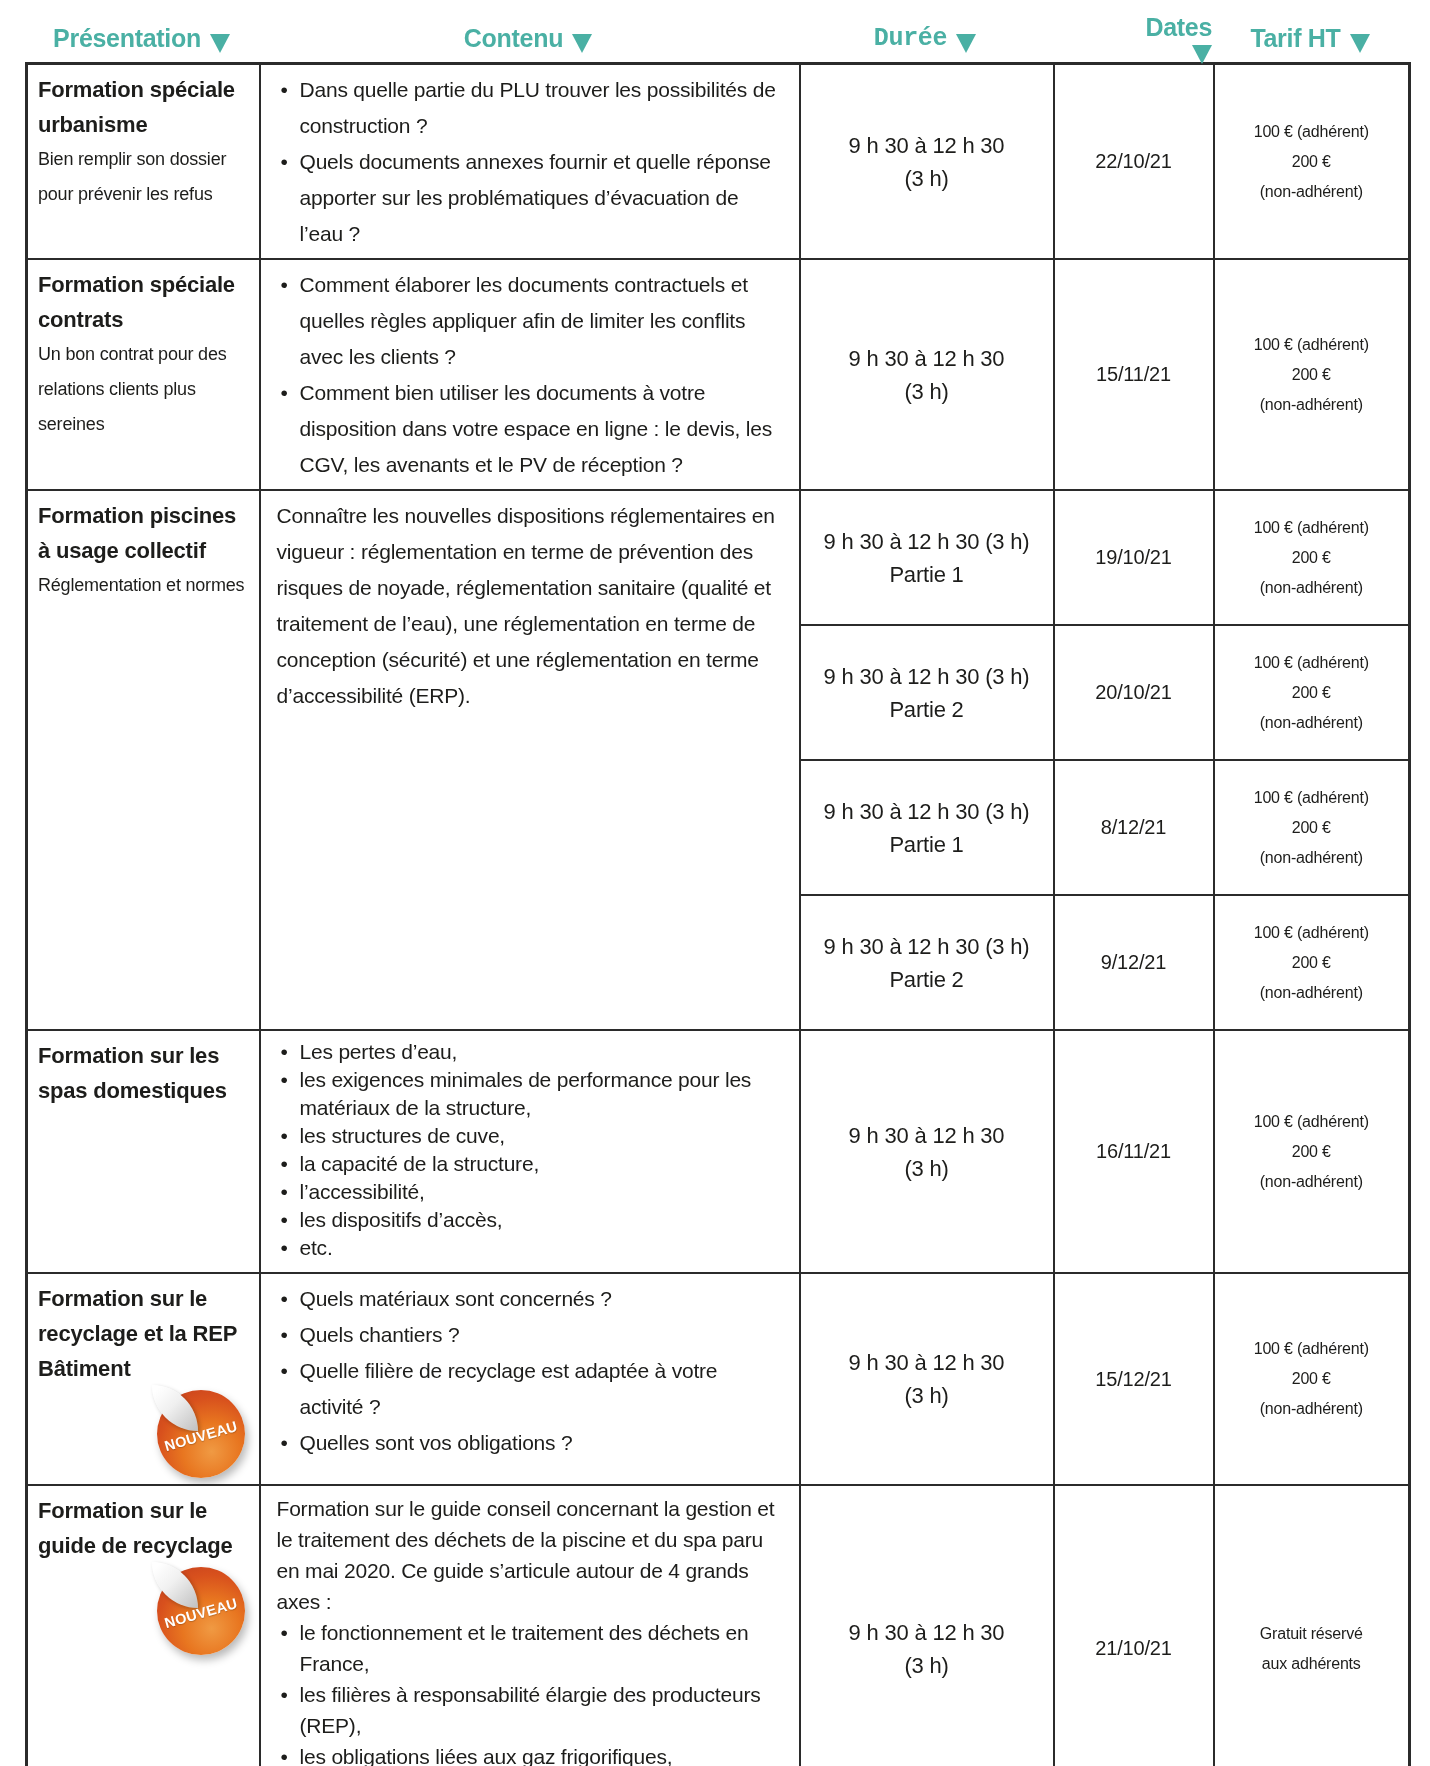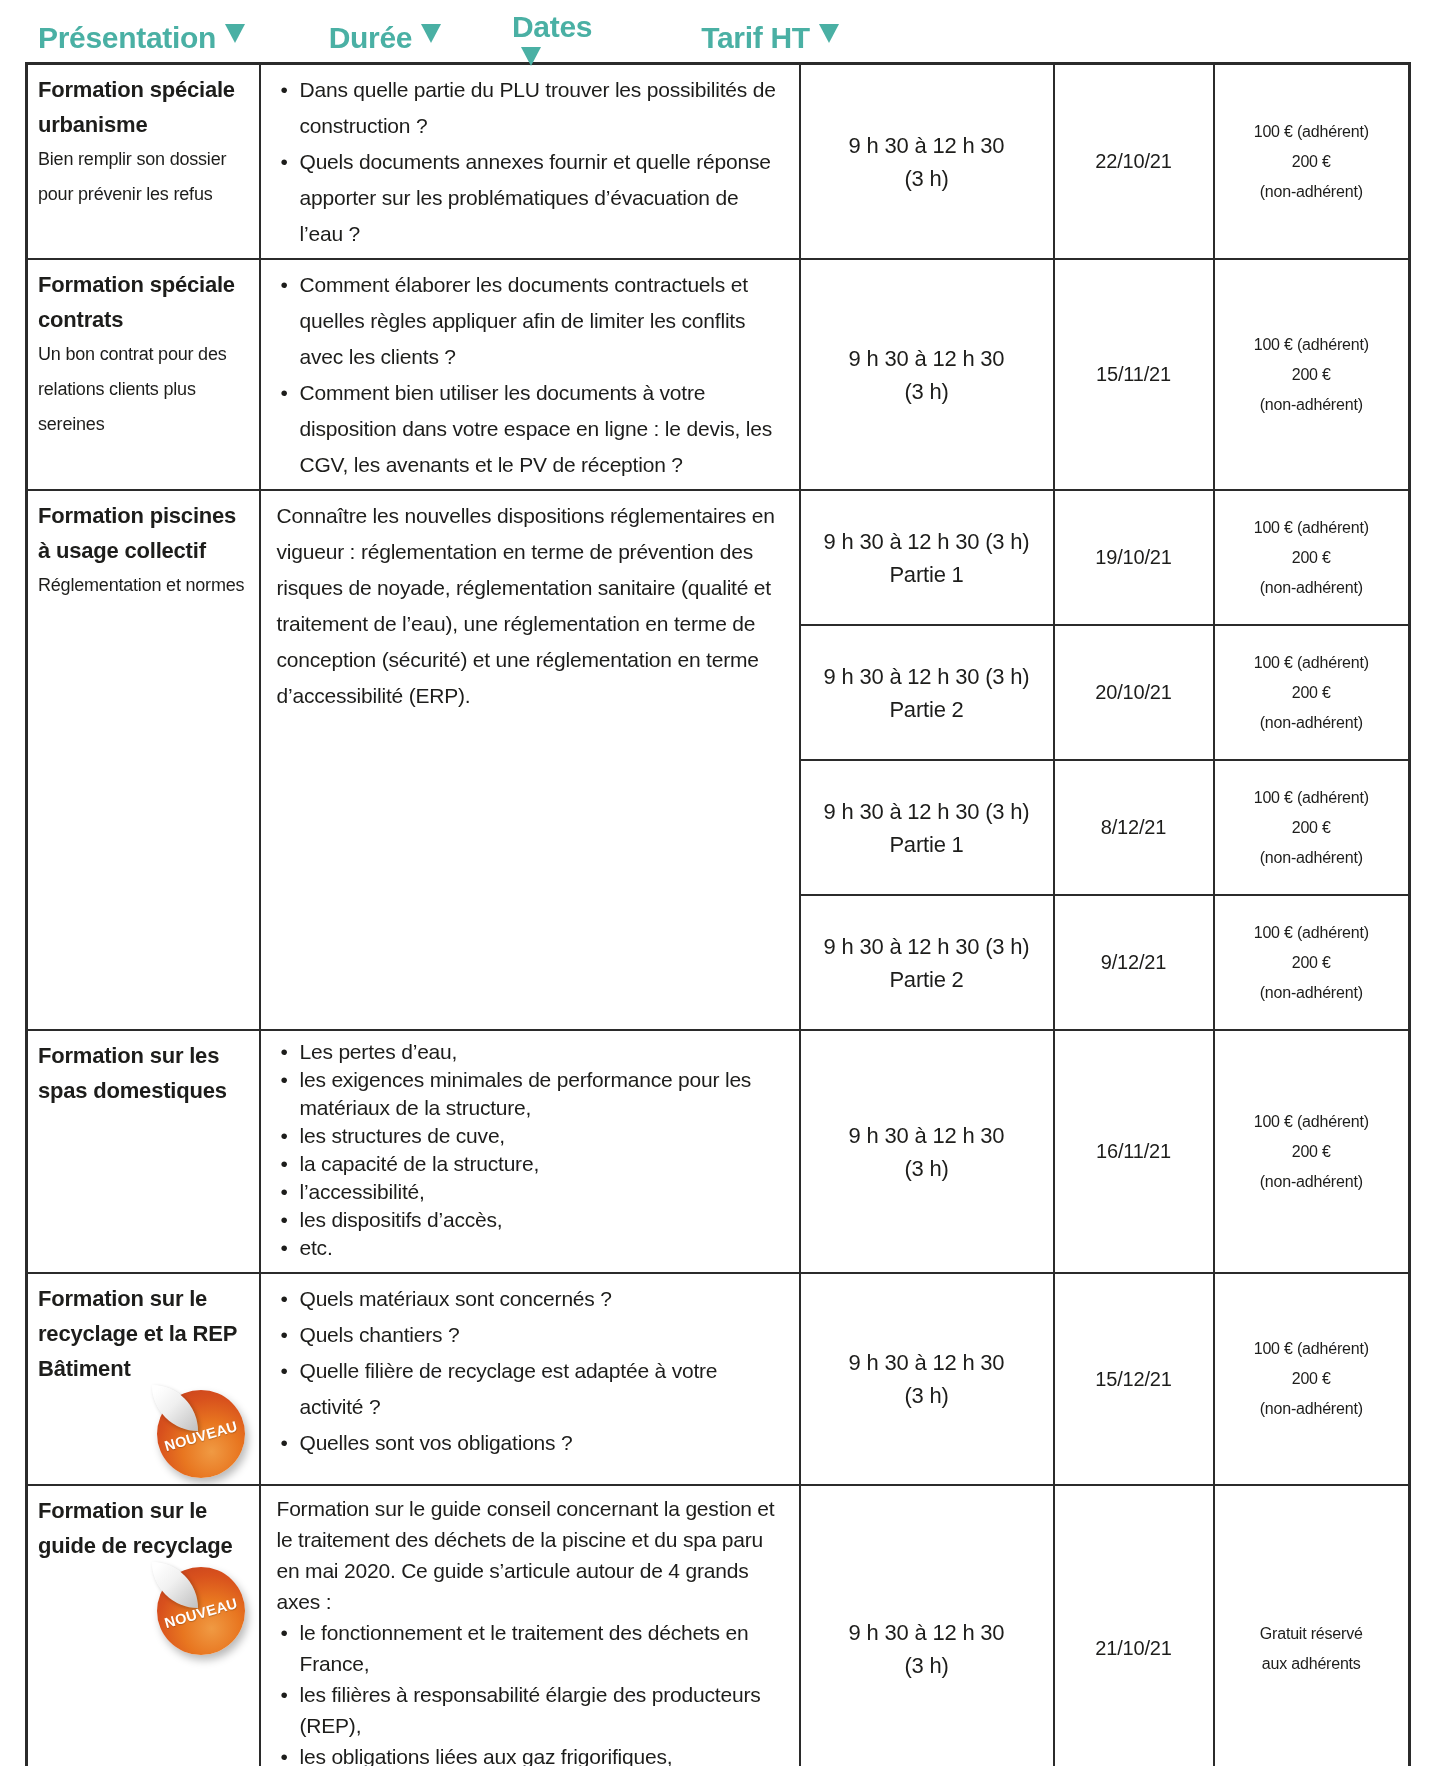--- a/index.html
+++ b/index.html
@@ -8,24 +8,24 @@
     width:1430px; height:1766px; overflow:hidden;
     font-family:"Liberation Sans","DejaVu Sans",sans-serif;
     color:#1d1d1b;
     letter-spacing:-0.2px;
   }
   .sheet { padding:14px 0 0 25px; }
 
   
   .header-row { display:flex; width:1383px; height:48px; align-items:center; }
   .header-cell {
-    display:flex; align-items:flex-start; justify-content:center;
-    font-weight:bold; font-size:30px; letter-spacing:-0.3px;
-  }
-  .hc-0{width:233px;} .hc-1{width:540px;} .hc-2{width:254px;} .hc-3{width:160px;flex-direction:column;} .hc-4{width:196px;}
+    display:flex; align-items:flex-end; justify-content:center;
+    font-weight:bold; font-size:25px; letter-spacing:-0.3px;
+  }
+  .hc-0{width:233px;} .hc-1{width:540px;} .hc-2{width:254px;font-family:Liberation Mono, monospace;} .hc-3{width:160px;flex-direction:column;} .hc-4{width:196px;}
   .tri {
     display:inline-block; width:0; height:0; margin-left:9px; margin-top:3px;
     border-left:10px solid transparent; border-right:10px solid transparent;
     border-top:19px solid currentColor;
   }
 
   
   table.course {
     border-collapse:collapse; table-layout:fixed; width:1383px;
     border:3px solid #2b2b2b;
@@ -69,20 +69,24 @@
   }
 </style>
 </head>
 <body>
 
 <div class="sheet">
 
   <div class="header-row" id="accent-header" style="color: rgb(74, 176, 164);">
     <div class="header-cell hc-0">
       <span>Présentation</span>
+      <span class="tri"></span>
+    </div>
+    <div class="header-cell hc-1">
+      <span>Contenu</span>
       <span class="tri"></span>
     </div>
     <div class="header-cell hc-2">
       <span>Durée</span>
       <span class="tri"></span>
     </div>
     <div class="header-cell hc-3">
       <span>Dates</span>
       <span class="tri"></span>
     </div>

